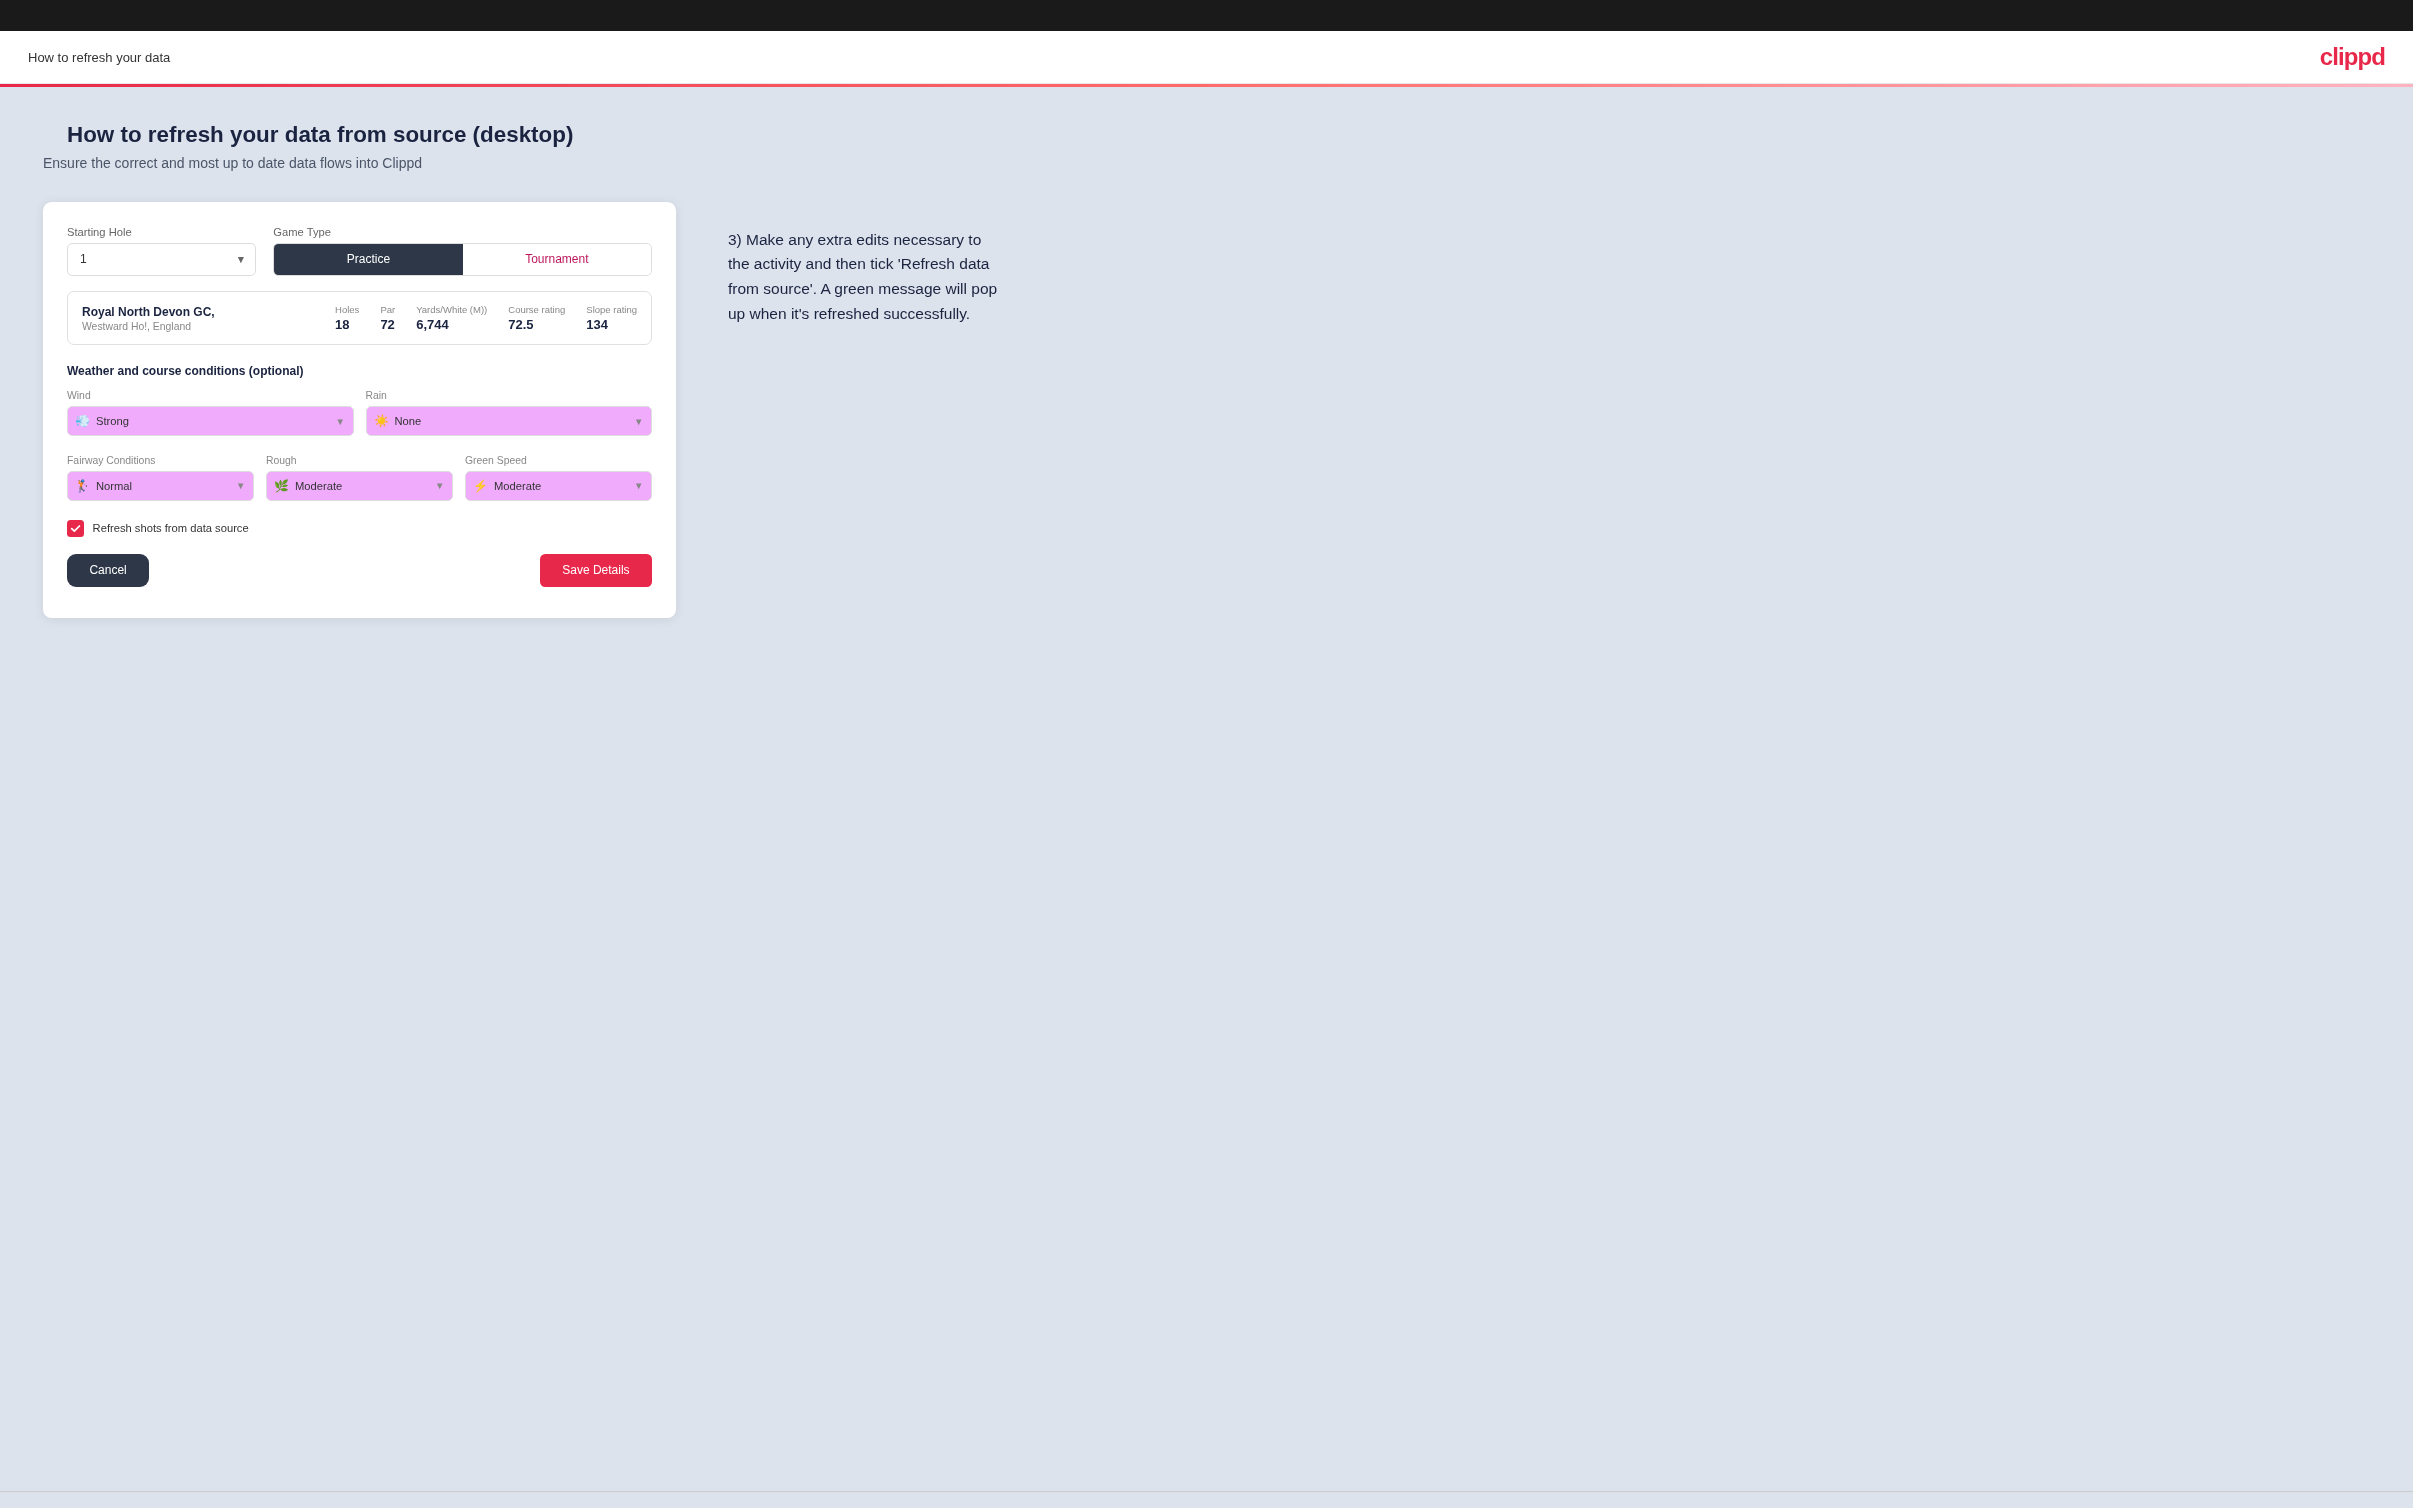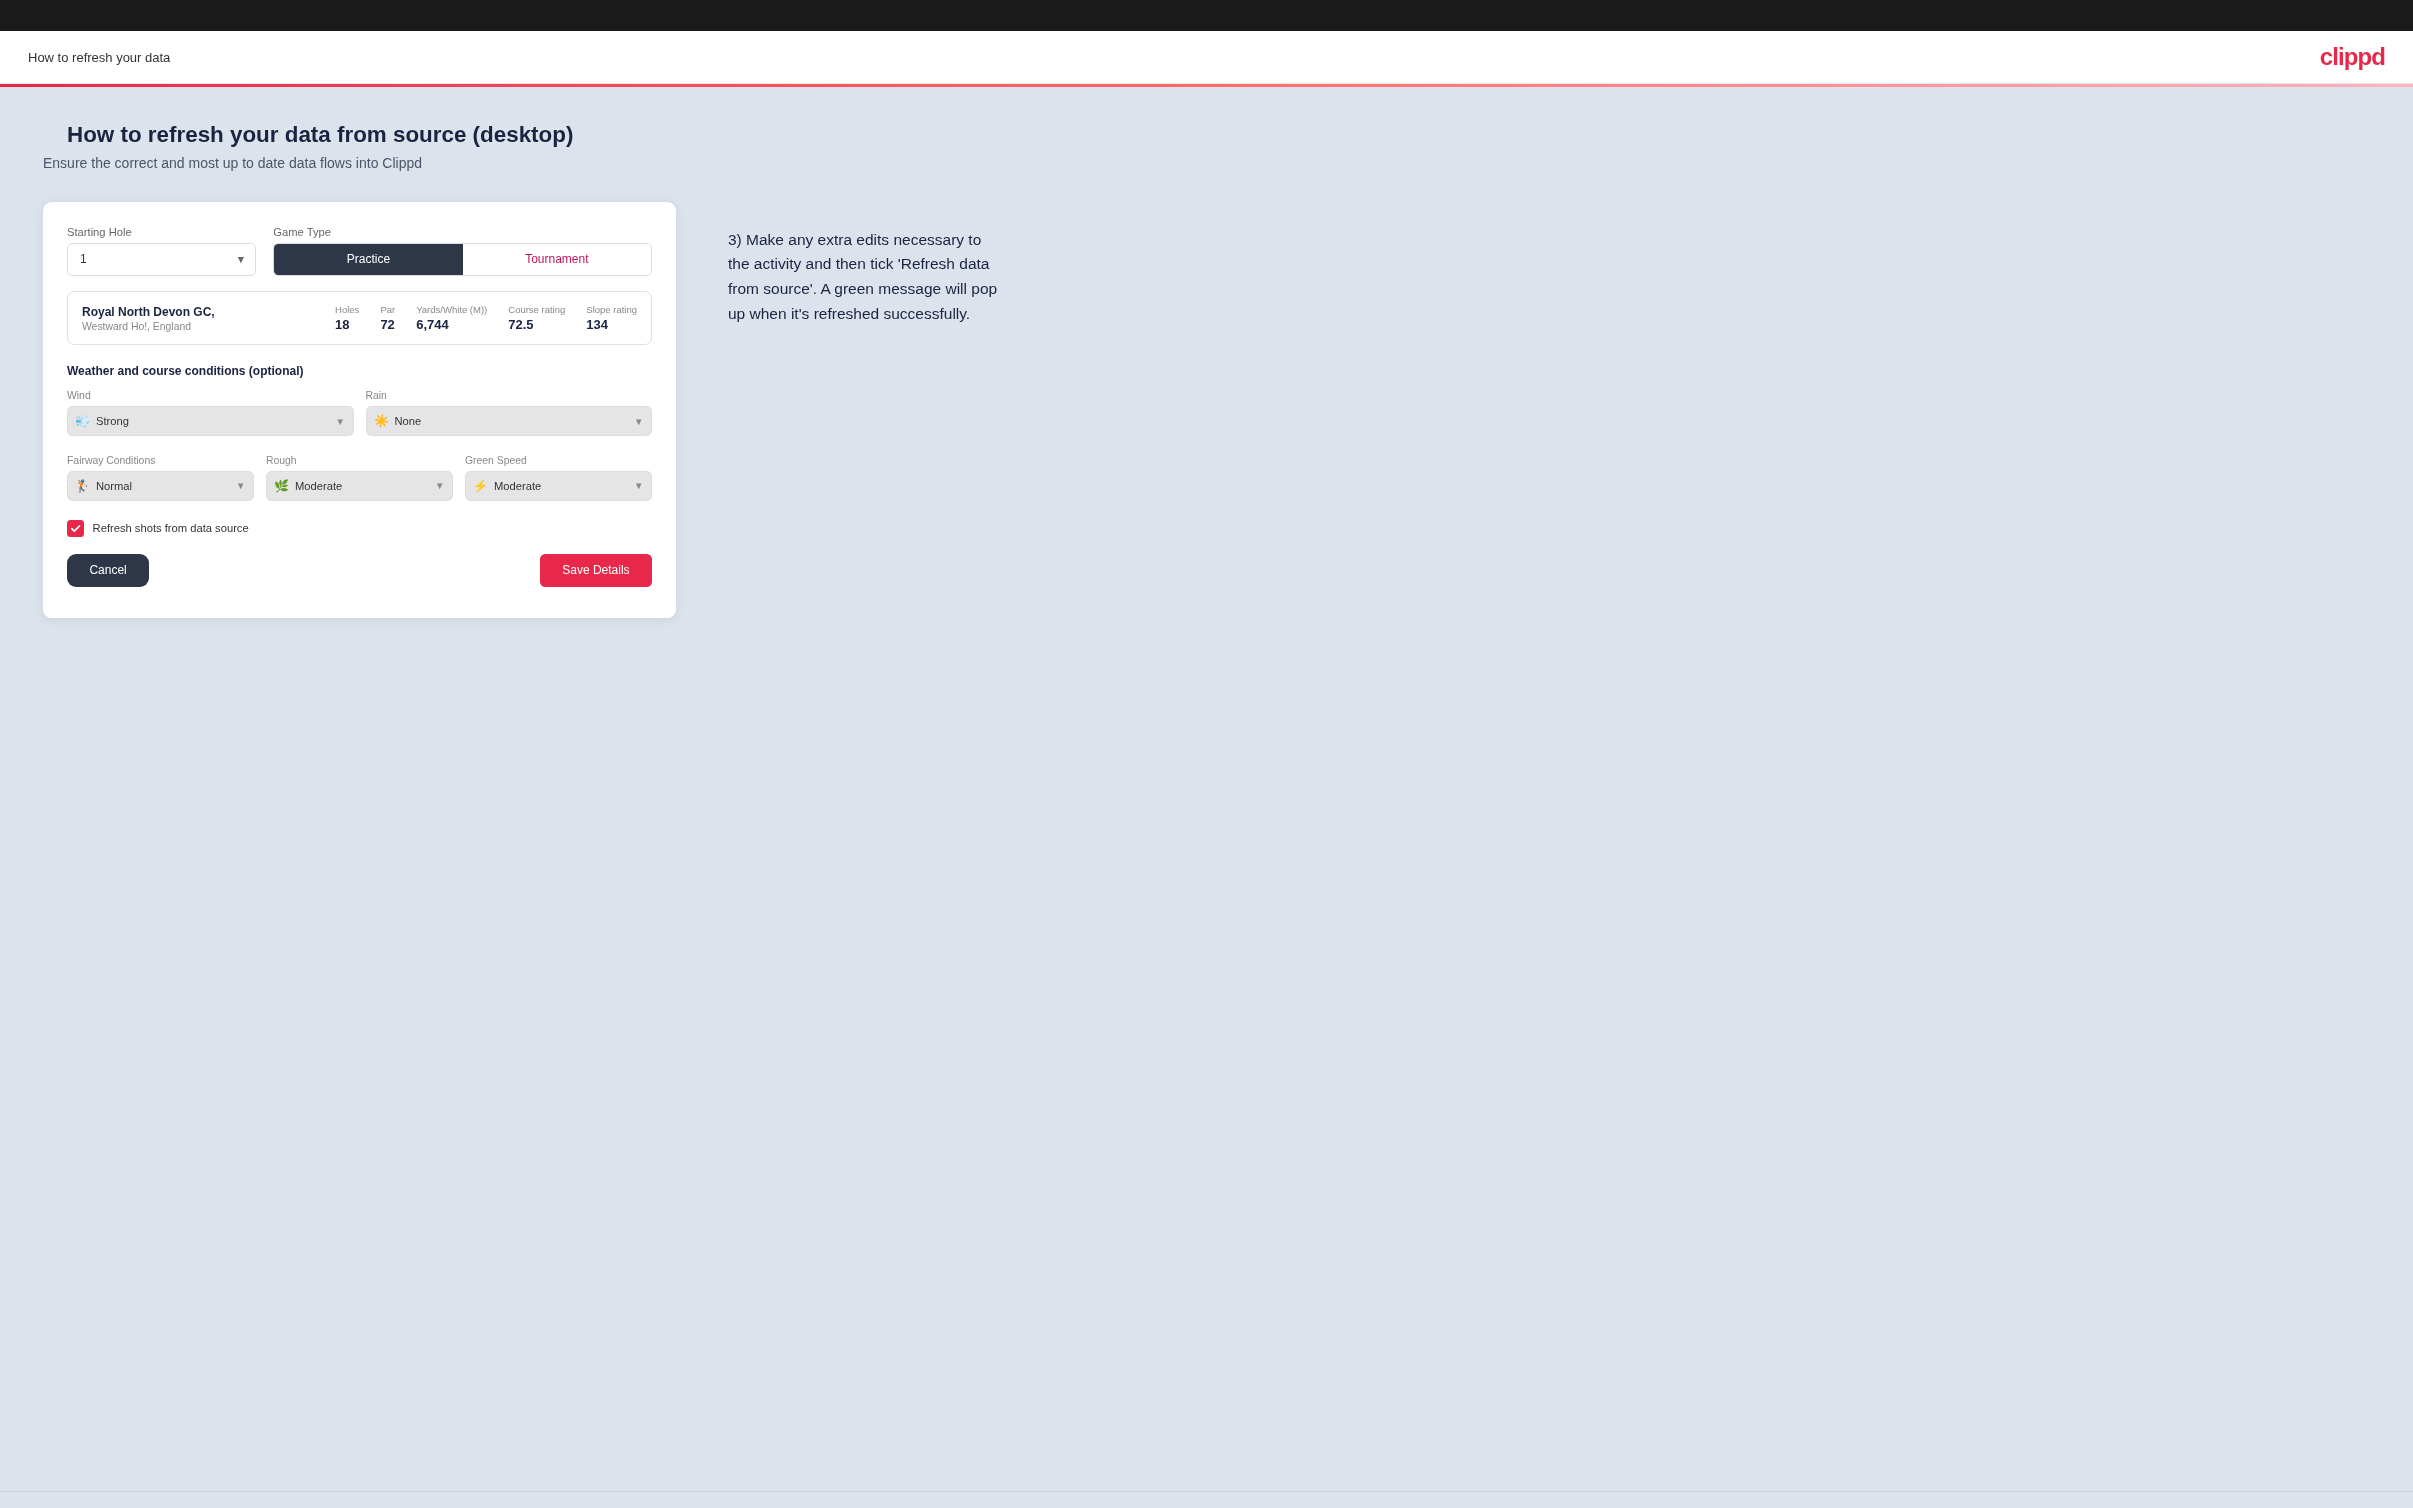--- a/index.html
+++ b/index.html
@@ -195,21 +195,21 @@
       margin-bottom: 5.2px;
     }
     .condition-select {
       width: 100%;
       padding: 7.8px 29px 7.8px 10.4px;
       border: 0.9px solid #ddd;
       border-radius: 5.2px;
       font-size: 11.2px;
       color: #333;
       appearance: none;
-      background: #e5e5e5;
+      background: #f0abfc;
       cursor: pointer;
       display: flex;
       align-items: center;
     }
     .select-with-icon {
       position: relative;
       display: flex;
       align-items: center;
     }
     .select-with-icon .icon-left {

